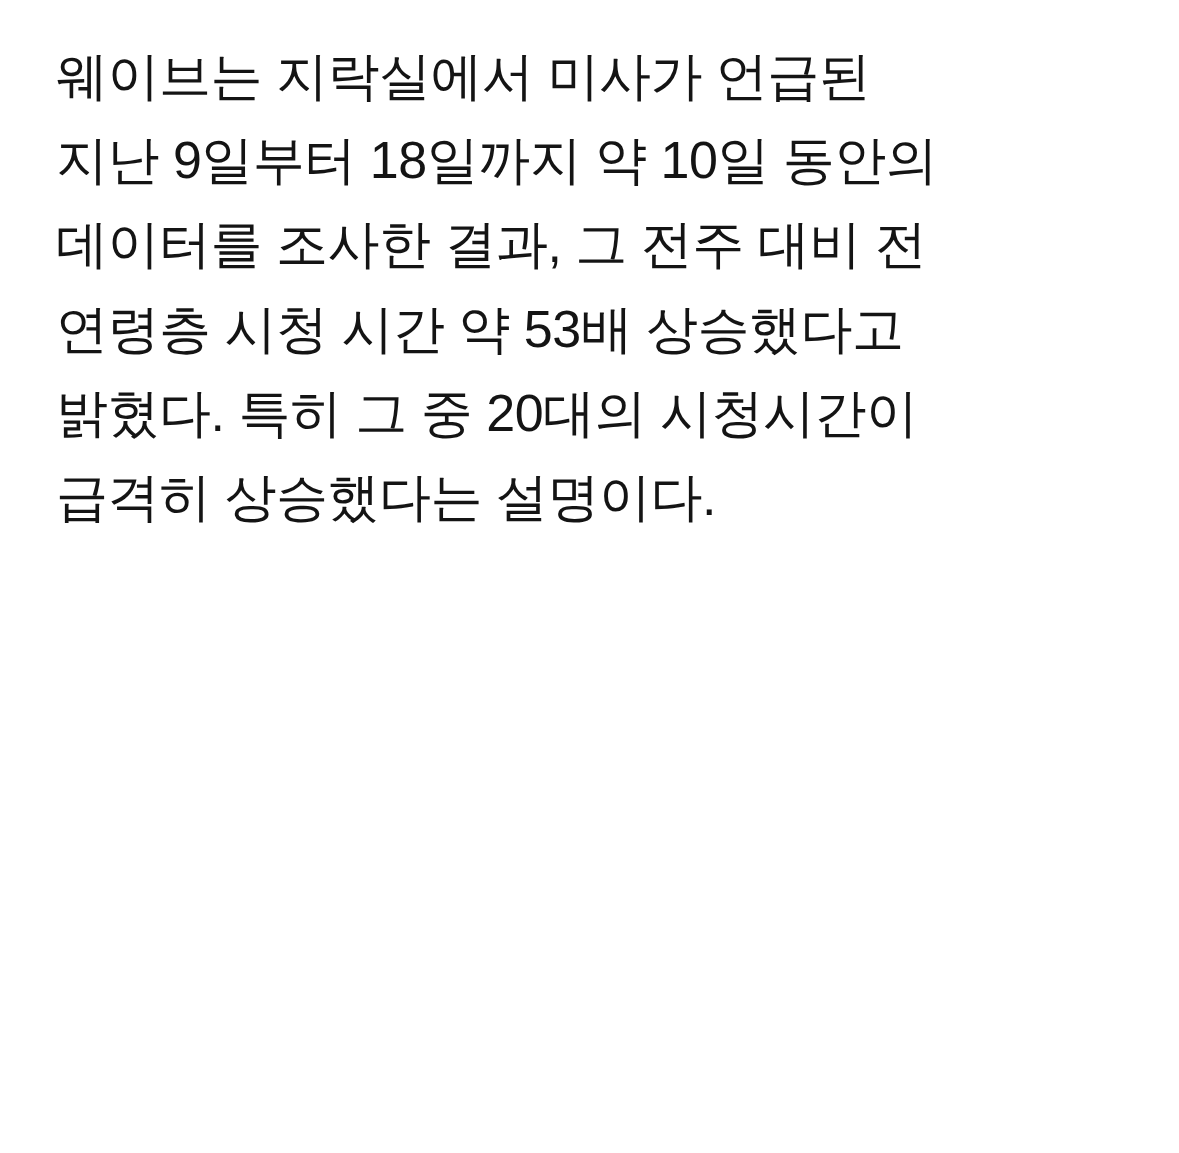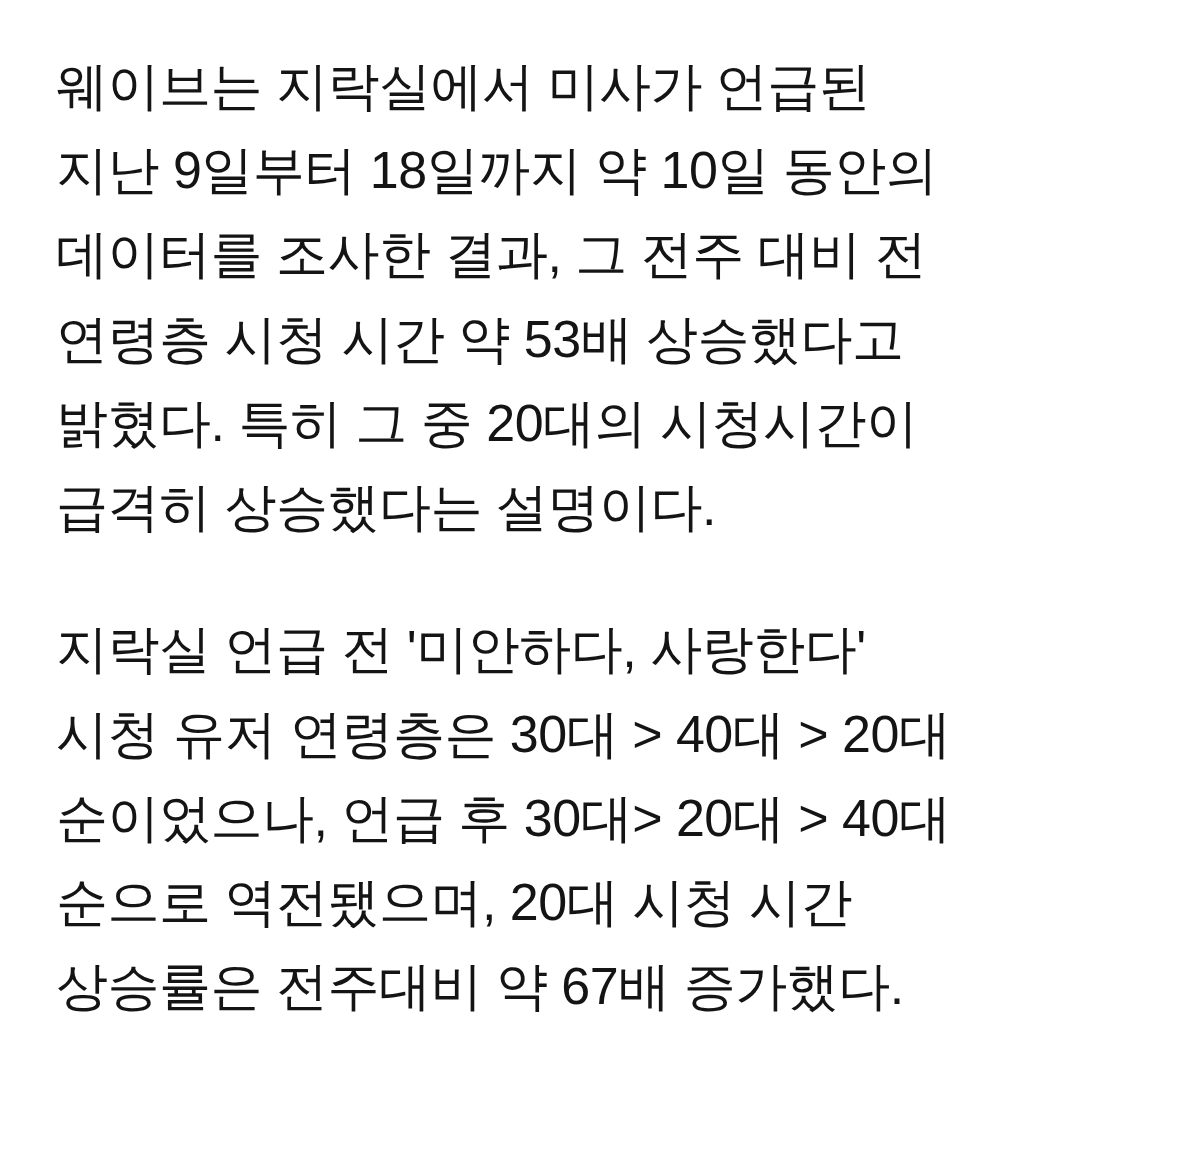--- a/index.html
+++ b/index.html
@@ -10,34 +10,33 @@
   body {
     width: 1179px;
     min-height: 1153px;
     font-family: "Liberation Sans", "DejaVu Sans", sans-serif;
     color: #111111;
     -webkit-font-smoothing: antialiased;
   }
   .article {
     box-sizing: border-box;
     width: 1013px;
-    padding: 44px 56px 0 56px;
+    padding: 34px 56px 0 56px;
   }
   .article p {
     margin: 0 0 58px 0;
     font-size: 52px;
     line-height: 1.62;
     letter-spacing: -0.5px;
     font-weight: 400;
     color: #141414;
     word-break: keep-all;
   }
   .article p:last-child {
     margin-bottom: 0;
   }
 </style>
 </head>
 <body>
 
 <div class="article">
   <p>웨이브는 지락실에서 미사가 언급된 지난 9일부터 18일까지 약 10일 동안의 데이터를 조사한 결과, 그 전주 대비 전 연령층 시청 시간 약 53배 상승했다고 밝혔다. 특히 그 중 20대의 시청시간이 급격히 상승했다는 설명이다.</p>
-  <p>지락실 언급 전 '미안하다, 사랑한다' 시청 유저 연령층은 30대 &gt; 40대 &gt; 20대 순이었으나, 언급 후 30대&gt; 20대 &gt; 40대 순으로 역전됐으며, 20대 시청 시간 상승률은 전주대비 약 67배 증가했다.</p>
 </div>
 
 </body></html>

